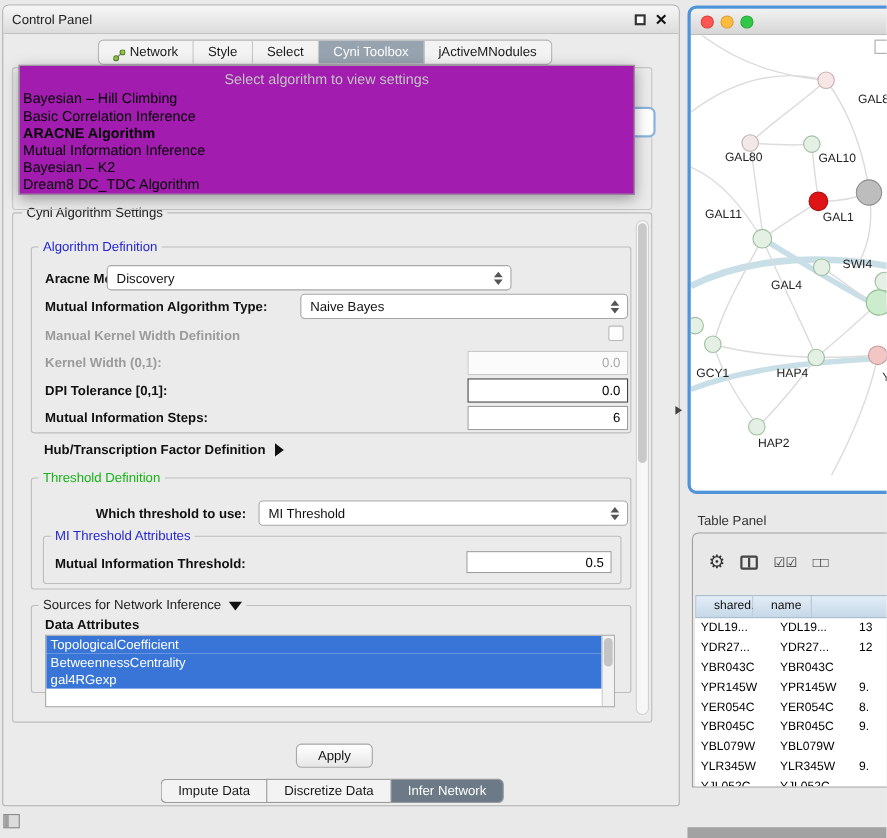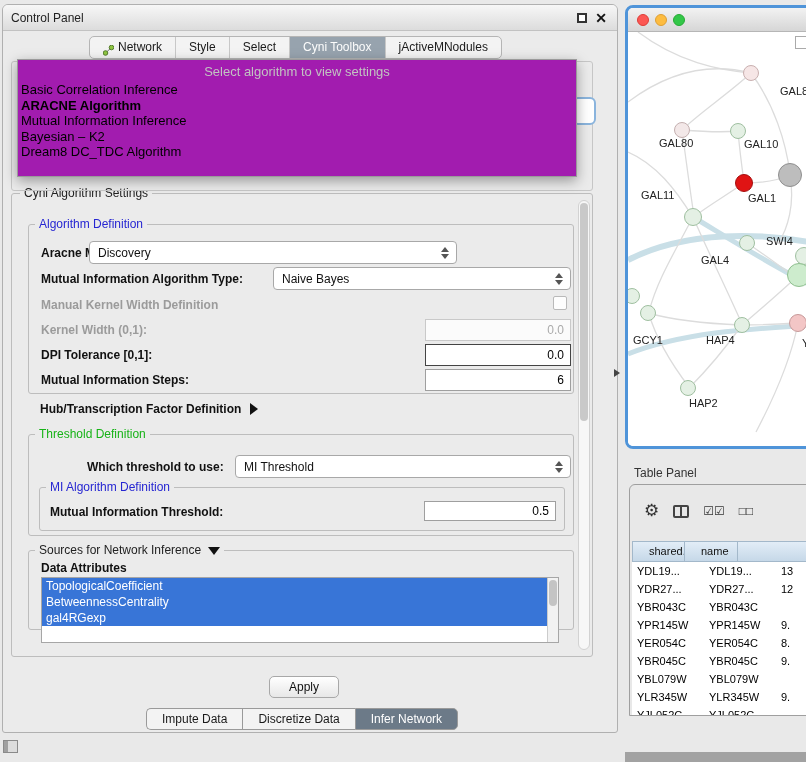--- a/index.html
+++ b/index.html
@@ -133,36 +133,37 @@
         <span>jActiveMNodules</span>
       </div>
     </div>
 
   <div class="ghost-group"></div>
   <div class="ghost-field"></div>
 
   <div class="popup">
     <div class="pop-ph">Select algorithm to view settings</div>
     <div id="popItems">
+        <div class="pitem">Bayesian – Hill Climbing</div>
         <div class="pitem">Basic Correlation Inference</div>
         <div class="pitem on">ARACNE Algorithm</div>
         <div class="pitem">Mutual Information Inference</div>
         <div class="pitem">Bayesian – K2</div>
         <div class="pitem">Dream8 DC_TDC Algorithm</div>
       </div>
   </div>
 
   <div class="group settings">
     <span class="gt dark">Cyni Algorithm Settings</span>
 
     <div class="group algdef">
       <span class="gt blue" style="left:6px">Algorithm Definition</span>
 
       <span class="lb" style="left:12px;top:21px">Aracne Mode:</span>
-      <div class="combo" style="left:60px;top:16px;width:368px">
+      <div class="combo" style="left:68px;top:16px;width:368px">
         <span>Discovery</span>
         <span class="carets"></span>
       </div>
 
       <span class="lb" style="left:12px;top:47px">Mutual Information Algorithm Type:</span>
       <div class="combo" style="left:244px;top:42px;width:298px">
         <span>Naive Bayes</span>
         <span class="carets"></span>
       </div>
 
@@ -186,21 +187,21 @@
     <div class="group thr">
       <span class="gt green" style="left:6px">Threshold Definition</span>
 
       <span class="lb" style="left:58px;top:25px">Which threshold to use:</span>
       <div class="combo" style="left:206px;top:20px;width:336px">
         <span>MI Threshold</span>
         <span class="carets"></span>
       </div>
 
       <div class="group mithr">
-        <span class="gt blue" style="left:6px">MI Algorithm Definition</span>
+        <span class="gt blue" style="left:6px">MI Threshold Attributes</span>
         <span class="lb" style="left:10px;top:17px">Mutual Information Threshold:</span>
         <div class="field" style="left:384px;top:13px;width:132px;height:20px;line-height:18px">0.5</div>
       </div>
     </div>
 
     <div class="group src">
       <span class="gt dark" style="left:6px"><span>Sources for Network Inference</span><span class="tri-down"></span></span>
       <span class="lb" style="left:12px;top:10px">Data Attributes</span>
       <div class="attr-list" id="attrList">
 

